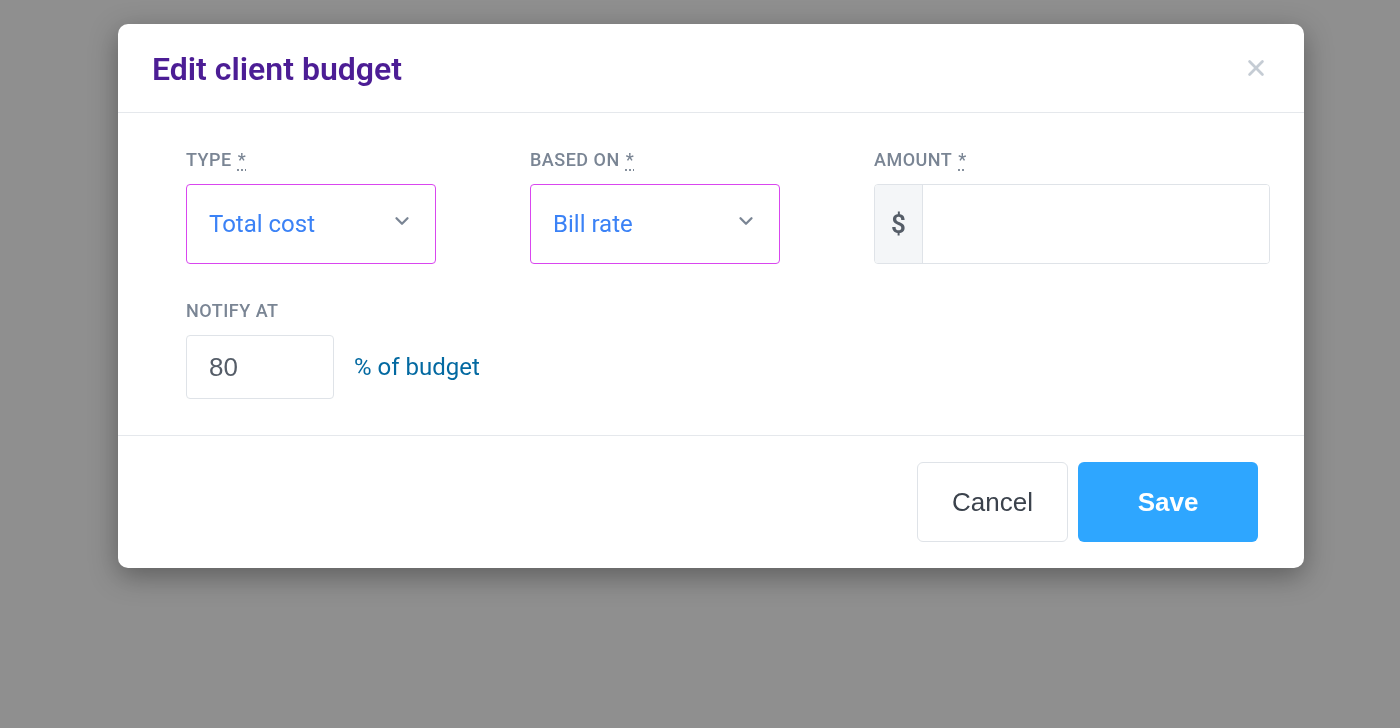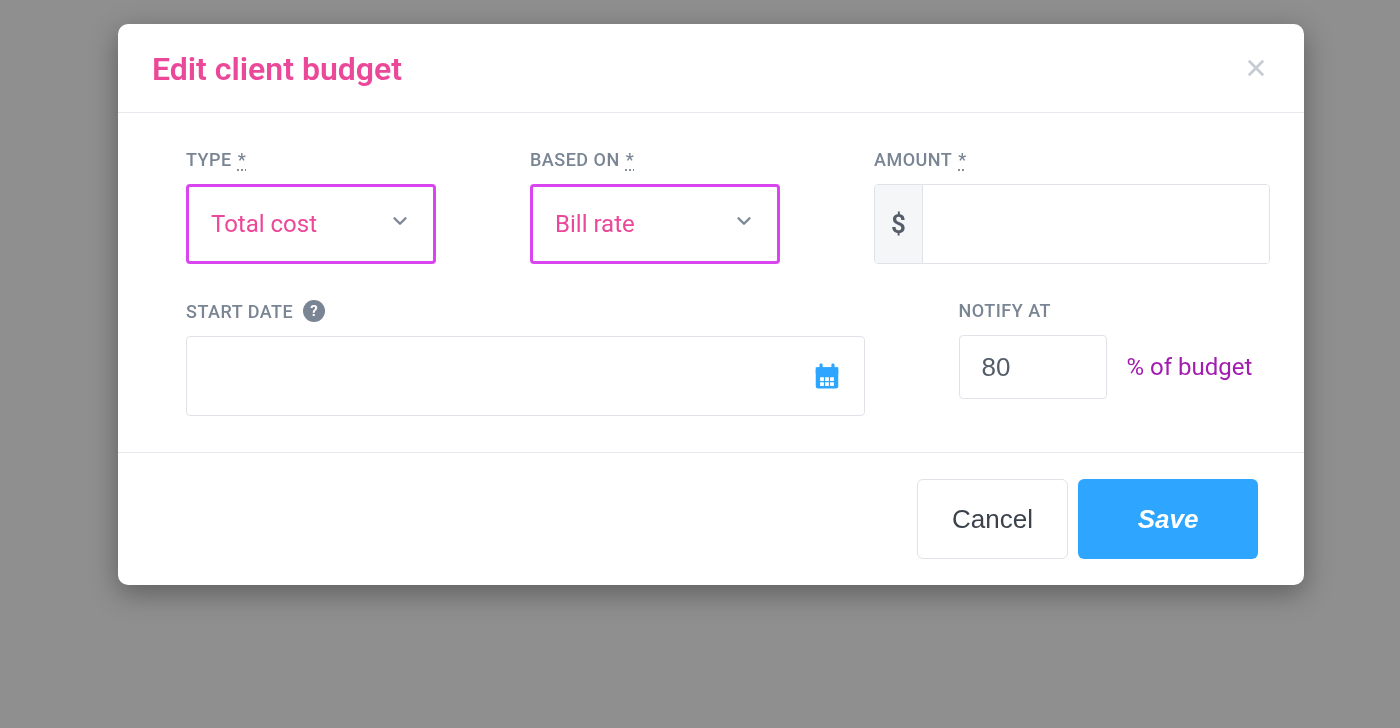--- a/index.html
+++ b/index.html
@@ -31,21 +31,21 @@
   .modal-header {
     display: flex;
     align-items: center;
     justify-content: space-between;
     padding: 26px 34px 24px 34px;
     border-bottom: 1px solid #e5e8ec;
   }
   .modal-title {
     font-size: 32px;
     font-weight: 600;
-    color: #ec4899;
+    color: #4c1d95;
   }
   .close-btn {
     width: 28px;
     height: 28px;
     display: flex;
     align-items: center;
     justify-content: center;
     color: #c5ccd4;
     cursor: pointer;
     background: none;
@@ -89,28 +89,28 @@
     color: #fff;
     display: inline-flex;
     align-items: center;
     justify-content: center;
     font-size: 15px;
     font-weight: 700;
     margin-left: 4px;
   }
   .select-box {
     position: relative;
-    border: 3px solid #d946ef;
+    border: 1px solid #d946ef;
     border-radius: 4px;
     height: 80px;
     display: flex;
     align-items: center;
     padding: 0 22px;
     font-size: 24px;
-    color: #ec4899;
+    color: #3b82f6;
     background: #fff;
     cursor: pointer;
   }
   .select-box .chev {
     position: absolute;
     right: 22px;
     top: 50%;
     transform: translateY(-50%);
     color: #7a8594;
   }
@@ -184,21 +184,21 @@
   }
   .notify-input input {
     width: 100%;
     border: none;
     outline: none;
     font-size: 26px;
     color: #555d68;
   }
   .notify-suffix {
     font-size: 24px;
-    color: #a21caf;
+    color: #0369a1;
   }
   .modal-footer {
     border-top: 1px solid #e5e8ec;
     padding: 26px 46px;
     display: flex;
     justify-content: flex-end;
     gap: 10px;
   }
   .btn {
     height: 80px;
@@ -215,21 +215,20 @@
   .btn-secondary {
     background: #fff;
     border: 1px solid #dfe3e8;
     color: #3b424c;
   }
   .btn-primary {
     background: #2ea6ff;
     color: #fff;
     font-weight: 600;
     min-width: 180px;
-    font-style: italic;
   }
 </style>
 </head>
 <body>
 
 <div class="backdrop"></div>
 
 <div class="modal">
 
   <div class="modal-header">
@@ -286,43 +285,20 @@
         <div class="input-group">
           <div class="input-prefix">$</div>
           <input type="text" value="" style="">
         </div>
       </div>
 
     </div>
 
     <div class="row">
 
-      <div class="field f-startdate">
-        <div class="label">
-          <span>START DATE</span>
-          <span class="help-icon">?</span>
-        </div>
-        <div class="date-box">
-          <input type="text" value="" style="">
-          <span class="cal-icon">
-            <svg viewBox="0 0 24 24" fill="currentColor">
-              <rect x="3" y="5" width="18" height="17" rx="2"></rect>
-              <rect x="3" y="5" width="18" height="5" fill="currentColor"></rect>
-              <rect x="6" y="2" width="2.5" height="5" rx="1" fill="currentColor"></rect>
-              <rect x="15.5" y="2" width="2.5" height="5" rx="1" fill="currentColor"></rect>
-              <rect x="6.5" y="13" width="3" height="3" fill="#fff"></rect>
-              <rect x="10.5" y="13" width="3" height="3" fill="#fff"></rect>
-              <rect x="14.5" y="13" width="3" height="3" fill="#fff"></rect>
-              <rect x="6.5" y="17" width="3" height="3" fill="#fff"></rect>
-              <rect x="10.5" y="17" width="3" height="3" fill="#fff"></rect>
-              <rect x="14.5" y="17" width="3" height="3" fill="#fff"></rect>
-            </svg>
-          </span>
-        </div>
-      </div>
 
       <div class="field f-notify">
         <div class="label">
           <span>NOTIFY AT</span>
         </div>
         <div class="notify-row">
           <div class="notify-input">
             <input type="text" value="80" style="">
           </div>
           <div class="notify-suffix">% of budget</div>

